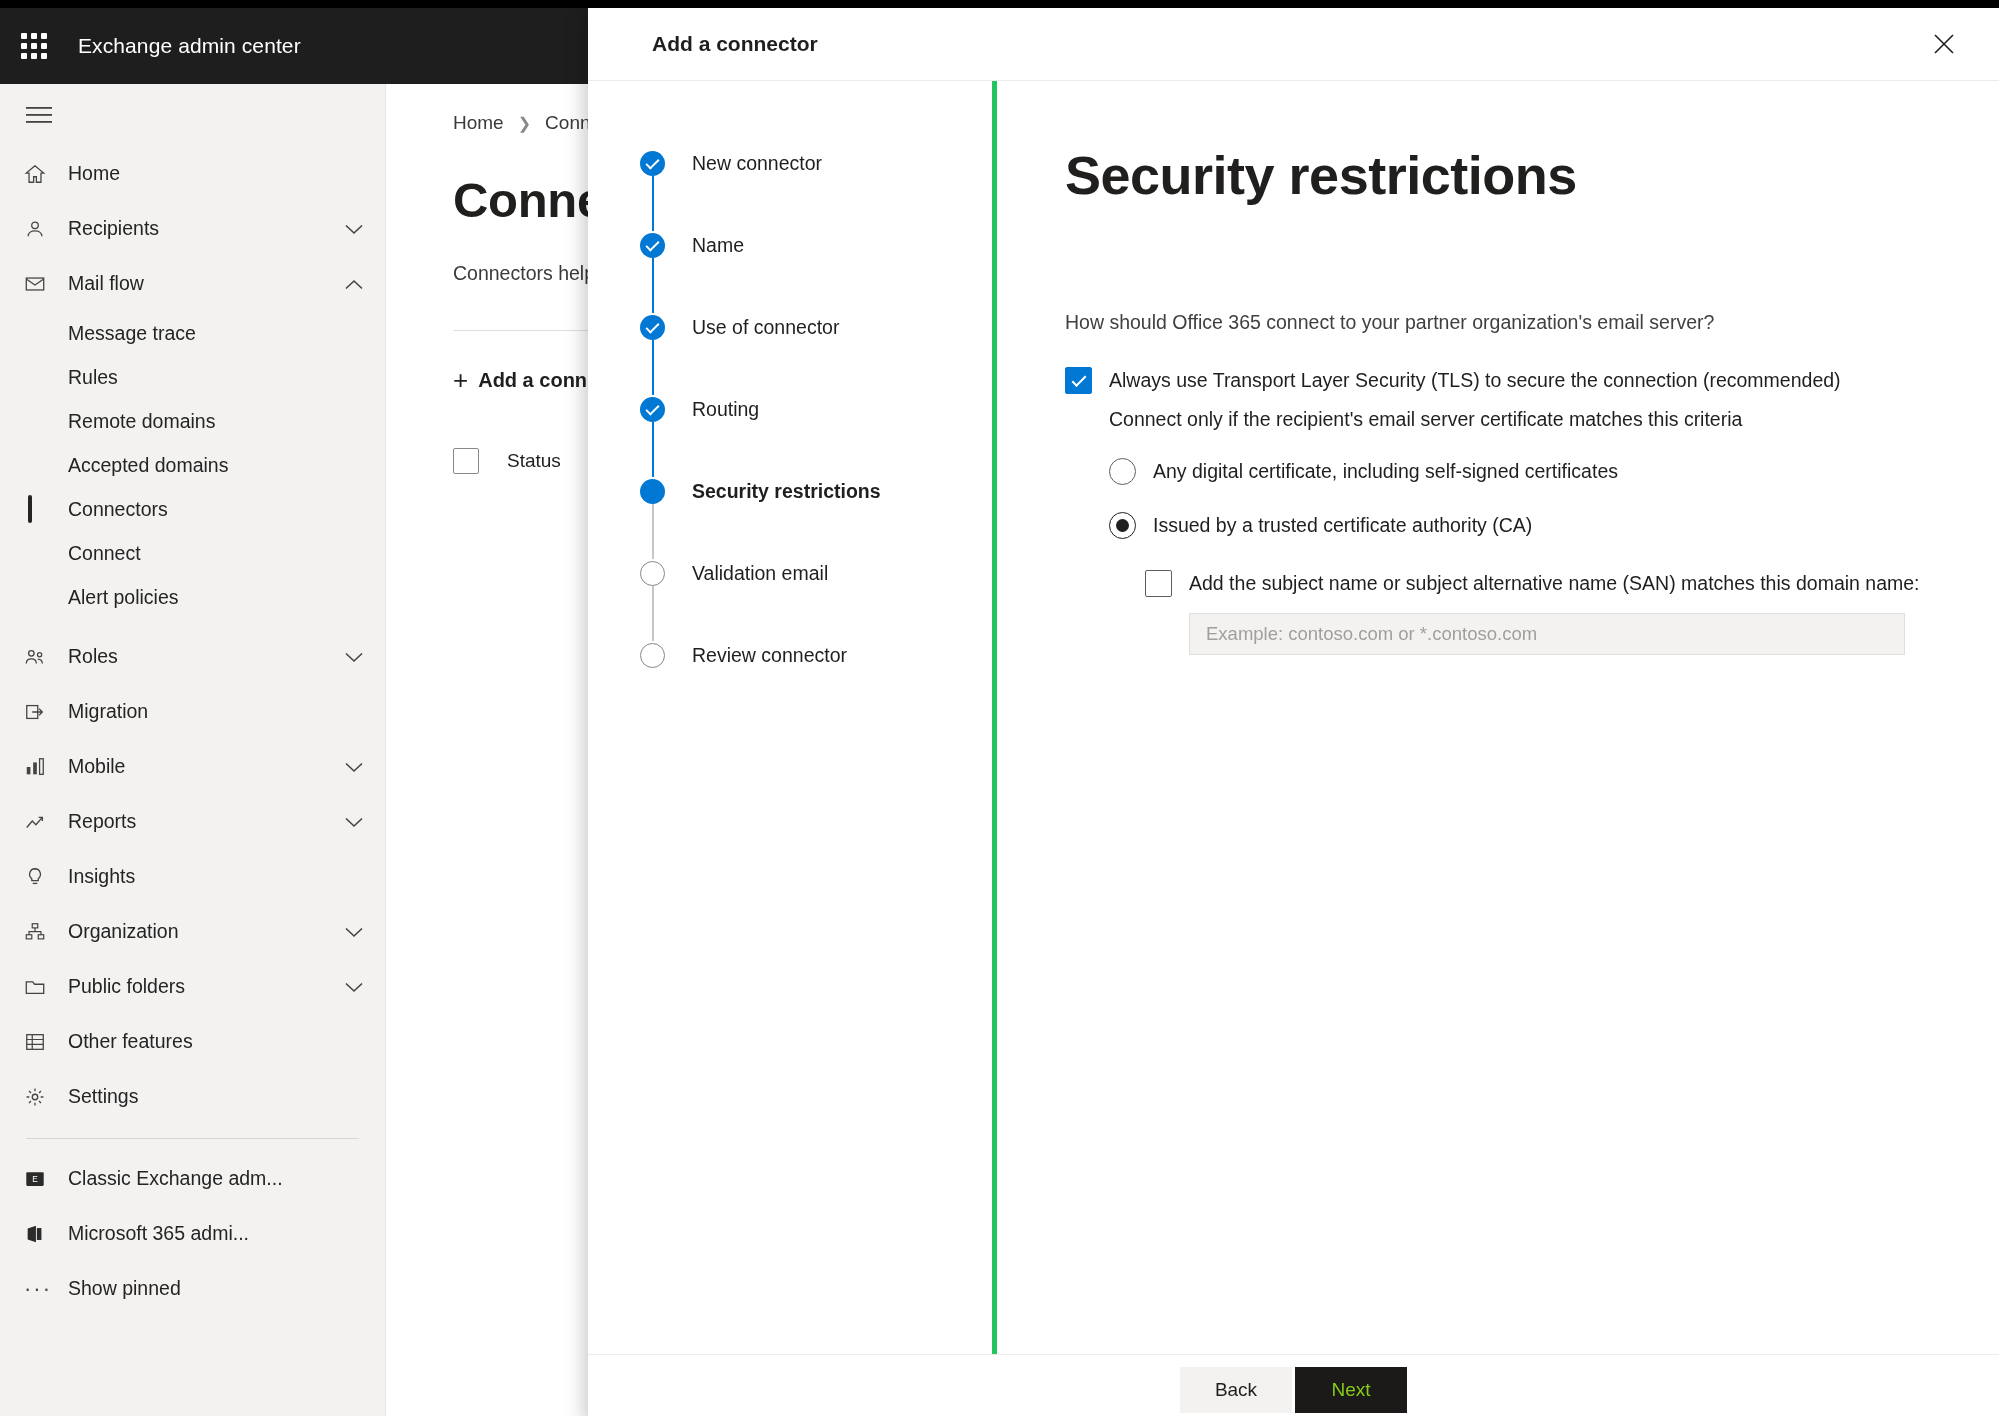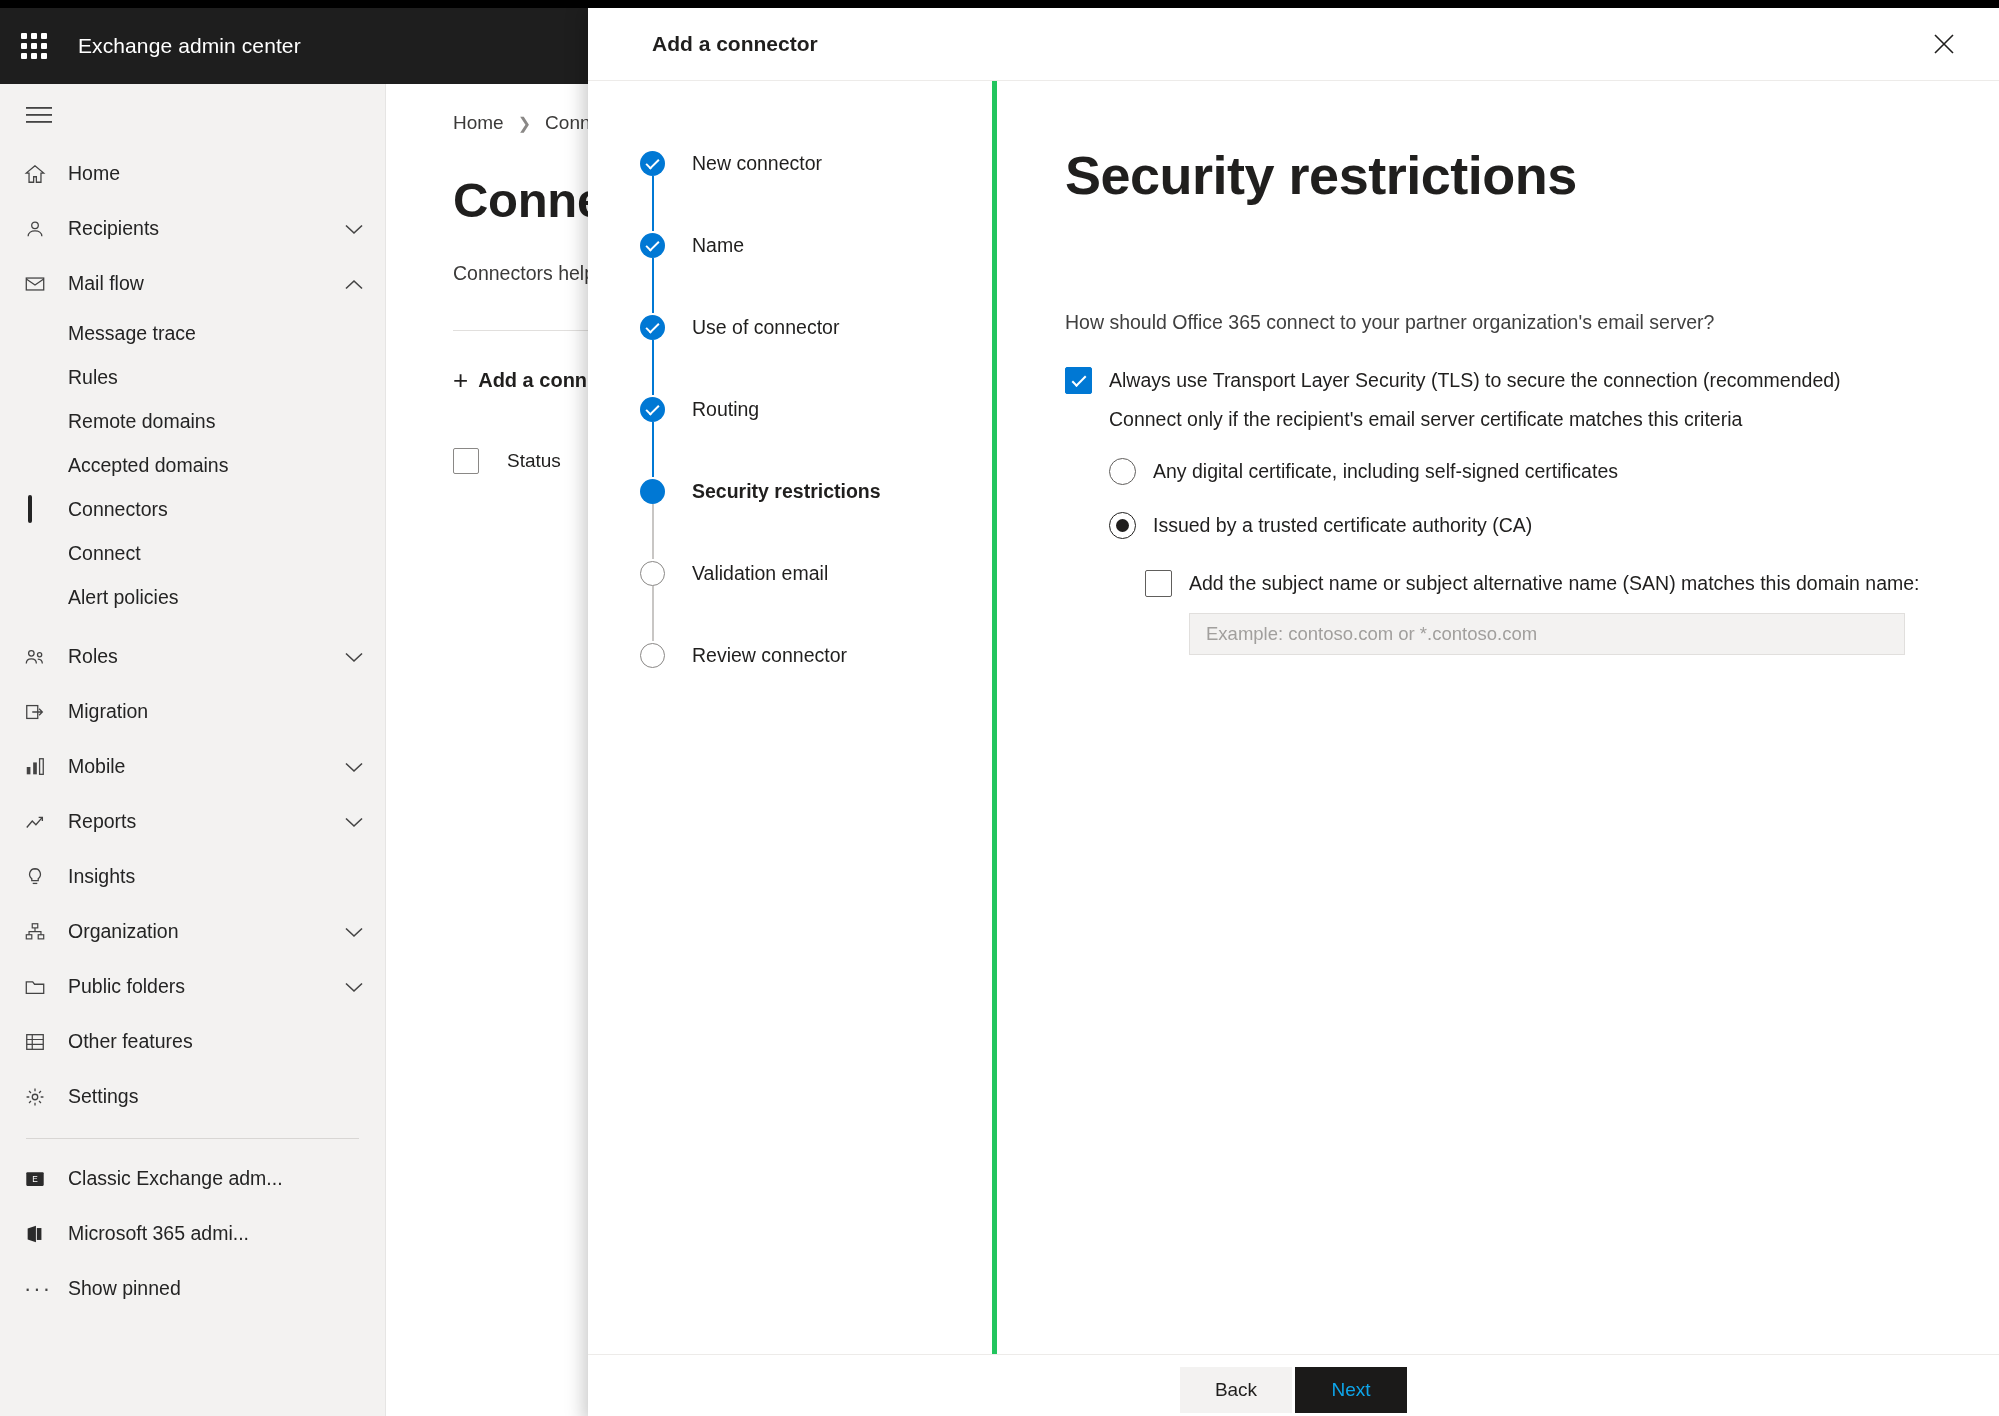--- a/index.html
+++ b/index.html
@@ -383,21 +383,21 @@
   .btn {
     height: 46px;
     min-width: 112px;
     font-size: 19px;
     font-family: "Liberation Sans", sans-serif;
     border: none;
     cursor: pointer;
     padding: 0 18px;
   }
   .btn-secondary { background: #f3f2f1; color: #201f1e; }
-  .btn-primary { background: #1b1a19; color: #0ea5e9; }
+  .btn-primary { background: #1b1a19; color: #84cc16; }
 </style>
 </head>
 <body>
 
 <div class="app">
 
   <div class="suitebar">
     <div class="waffle">
       <div class="waffle-grid">
         <i></i>

